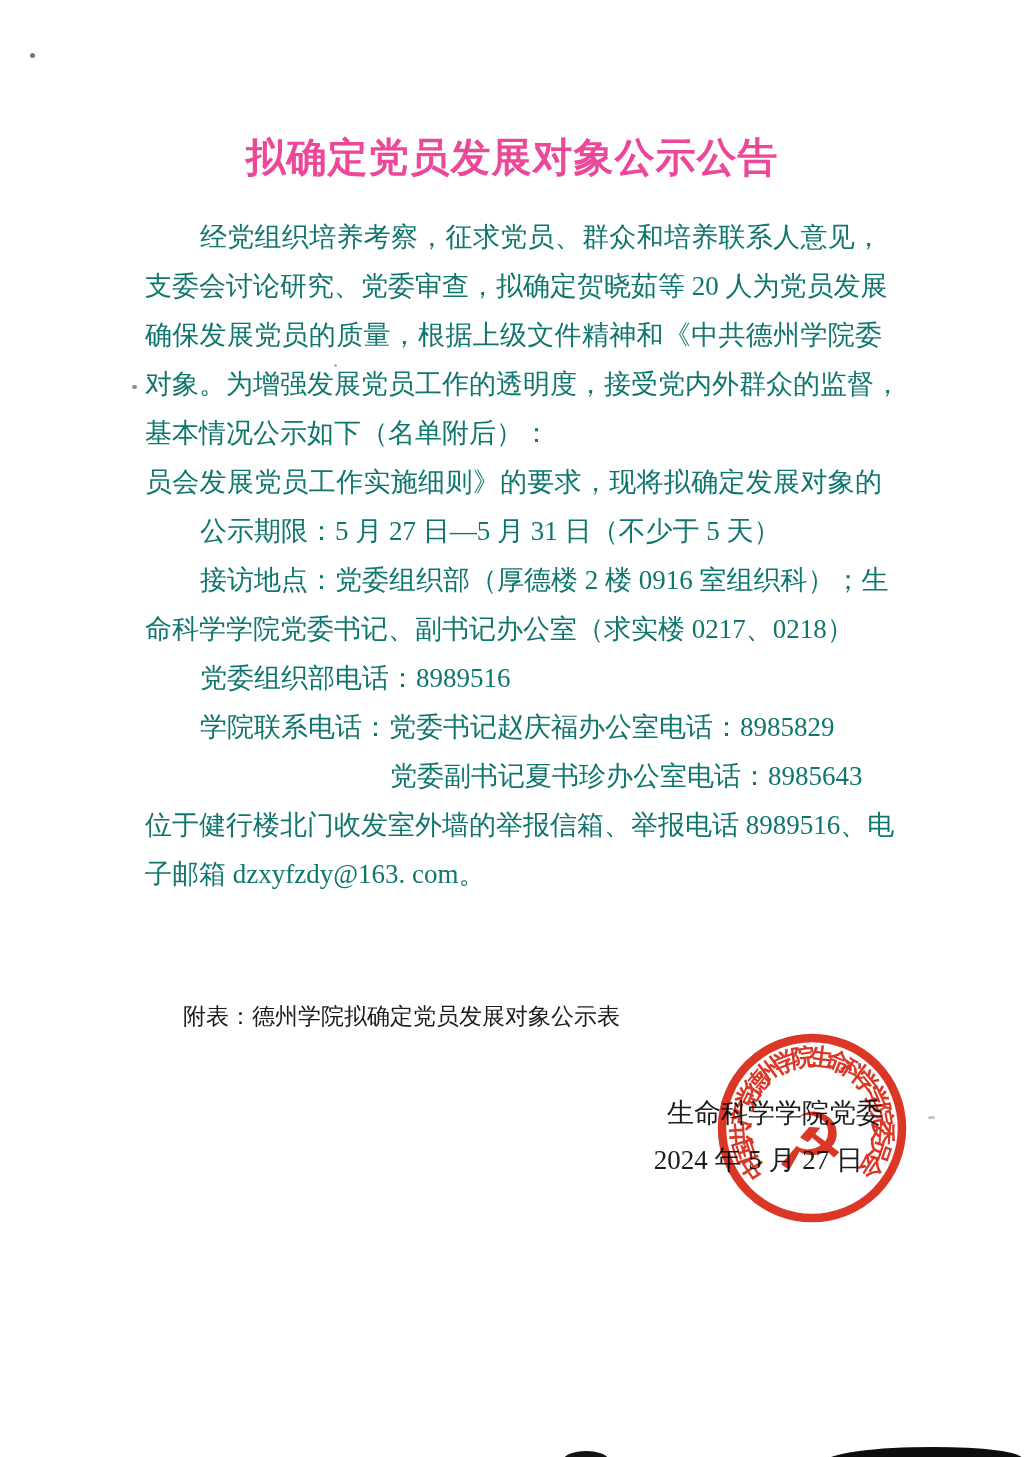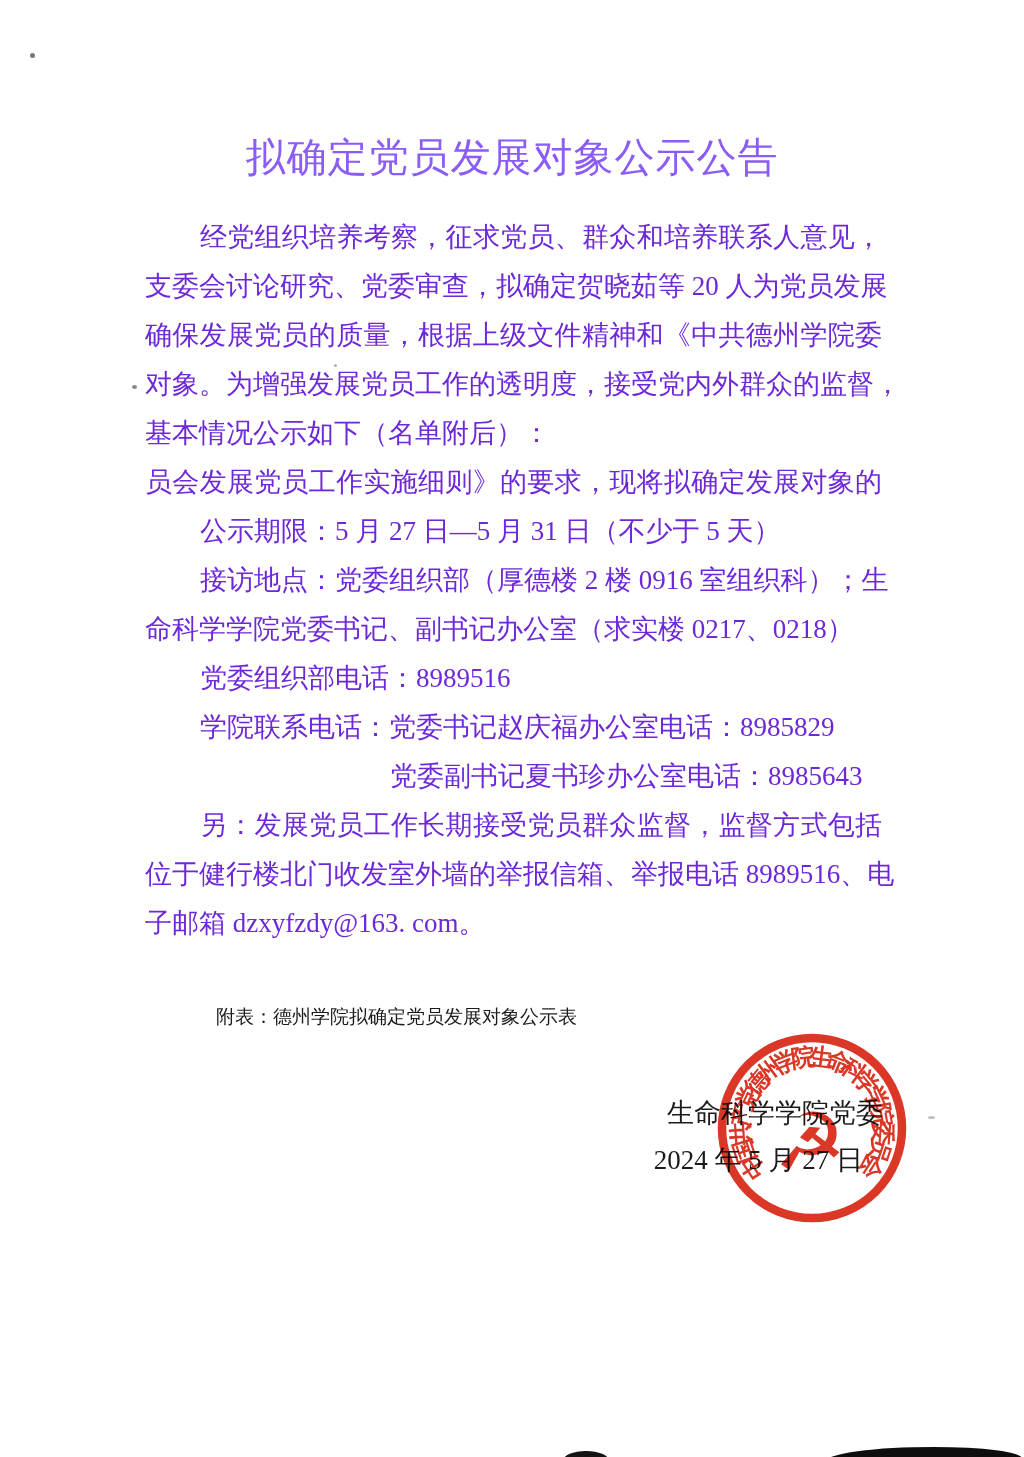--- a/index.html
+++ b/index.html
@@ -9,39 +9,39 @@
     margin:0 auto;
     background:#ffffff;
     overflow:hidden;
     font-family:"Liberation Serif","DejaVu Serif",serif;
     color:#1b1b1b;
   }
   .title {
     position:absolute; top:130px; left:0; width:100%;
     margin:0;
     text-align:center;
-    font-size:40px; font-weight:normal;
+    font-size:40px; font-weight:bold;
     letter-spacing:1px;
-    color:#8b5cf6;
+    color:#ec4899;
   }
   .body-lines {
     position:absolute; left:145px; top:213px; width:737px;
   }
   .line {
     height:49px; line-height:49px;
     font-size:27px;
     white-space:nowrap;
-    color:#6d28d9;
+    color:#0f766e;
   }
   .ind2 { padding-left:55px; }
   .ind7 { padding-left:245px; }
   .just { text-align:justify; text-align-last:justify; }
   .attach {
-    position:absolute; left:216px; top:992px;
-    height:49px; line-height:49px; font-size:19px;
+    position:absolute; left:183px; top:992px;
+    height:49px; line-height:49px; font-size:23px;
   }
   .sig {
     position:absolute; right:141px; top:1089px;
     height:49px; line-height:49px; font-size:27px;
     text-align:right;
   }
   .date {
     position:absolute; right:161px; top:1136px;
     height:49px; line-height:49px; font-size:27px;
     text-align:right;
@@ -82,21 +82,20 @@
       <div class="line ind0 just">确保发展党员的质量，根据上级文件精神和《中共德州学院委</div>
       <div class="line ind0 just">对象。为增强发展党员工作的透明度，接受党内外群众的监督，</div>
       <div class="line ind0">基本情况公示如下（名单附后）：</div>
       <div class="line ind0 just">员会发展党员工作实施细则》的要求，现将拟确定发展对象的</div>
       <div class="line ind2">公示期限：5 月 27 日—5 月 31 日（不少于 5 天）</div>
       <div class="line ind2 just">接访地点：党委组织部（厚德楼 2 楼 0916 室组织科）；生</div>
       <div class="line ind0">命科学学院党委书记、副书记办公室（求实楼 0217、0218）</div>
       <div class="line ind2">党委组织部电话：8989516</div>
       <div class="line ind2">学院联系电话：党委书记赵庆福办公室电话：8985829</div>
       <div class="line ind7">党委副书记夏书珍办公室电话：8985643</div>
-      <div class="line ind2 just">另：发展党员工作长期接受党员群众监督，监督方式包括</div>
       <div class="line ind0 just">位于健行楼北门收发室外墙的举报信箱、举报电话 8989516、电</div>
       <div class="line ind0">子邮箱 dzxyfzdy@163. com。</div>
     </div>
 
   <div class="attach">附表：德州学院拟确定党员发展对象公示表</div>
 
   <div class="sig">生命科学学院党委</div>
 
   <div class="date">2024 年 5 月 27 日</div>
 

